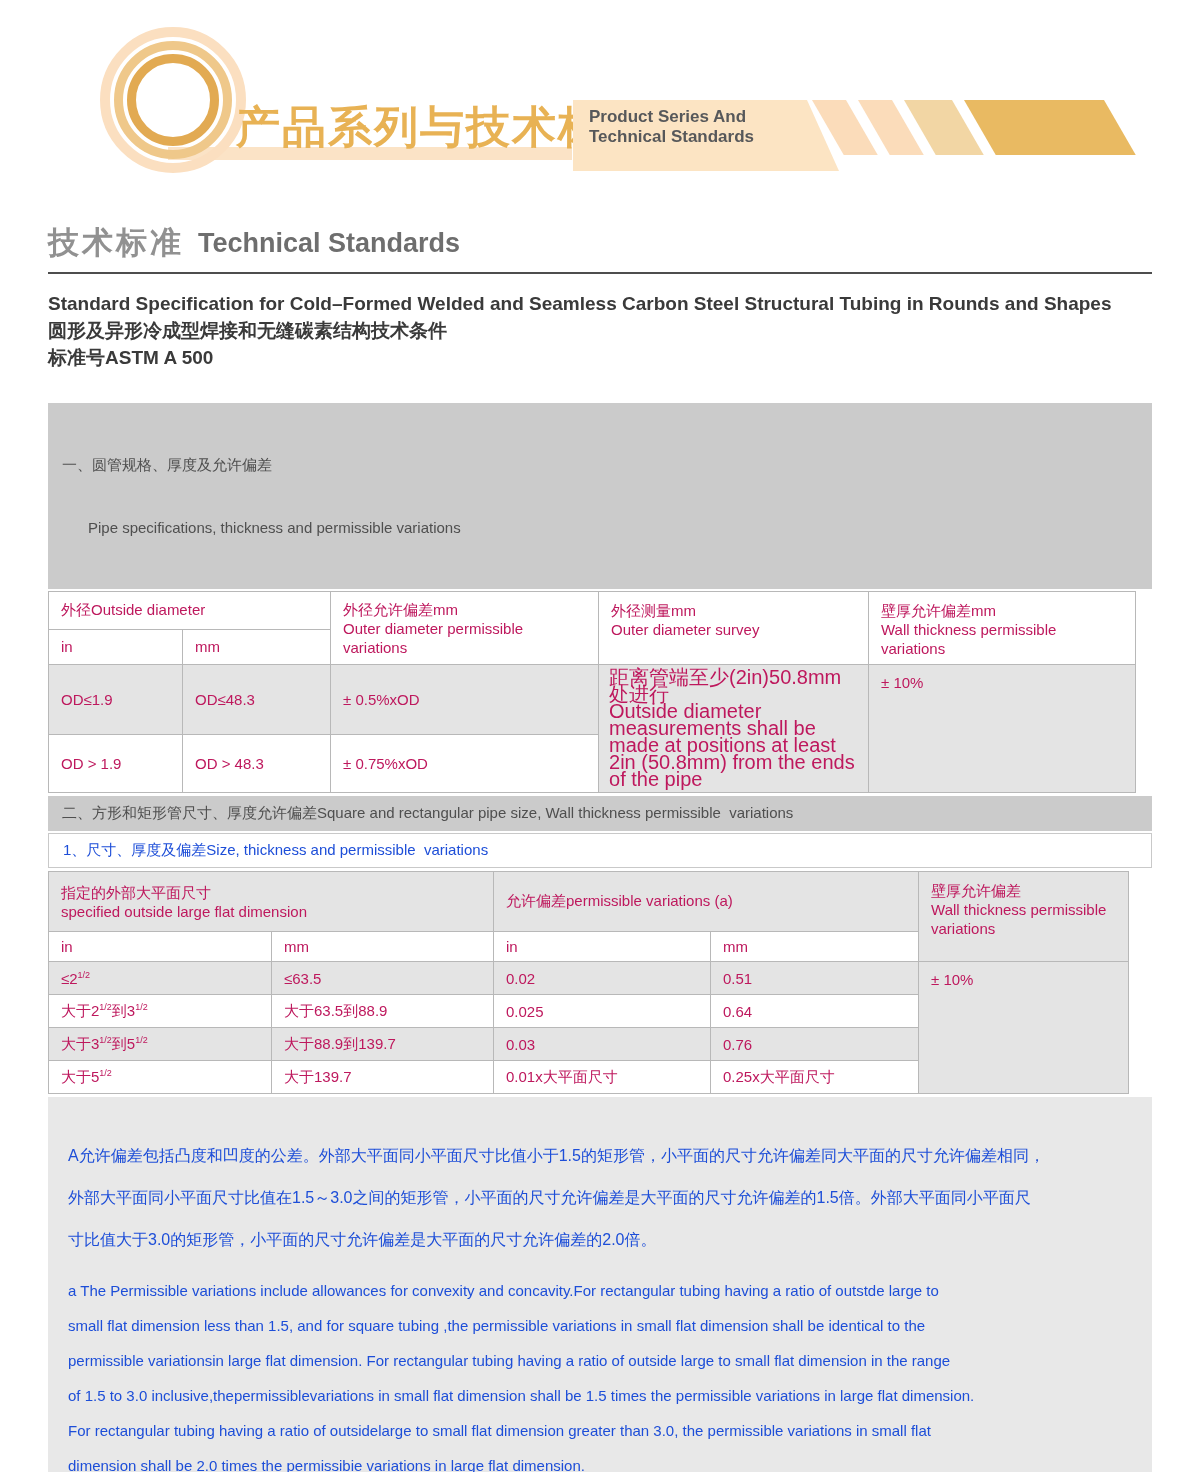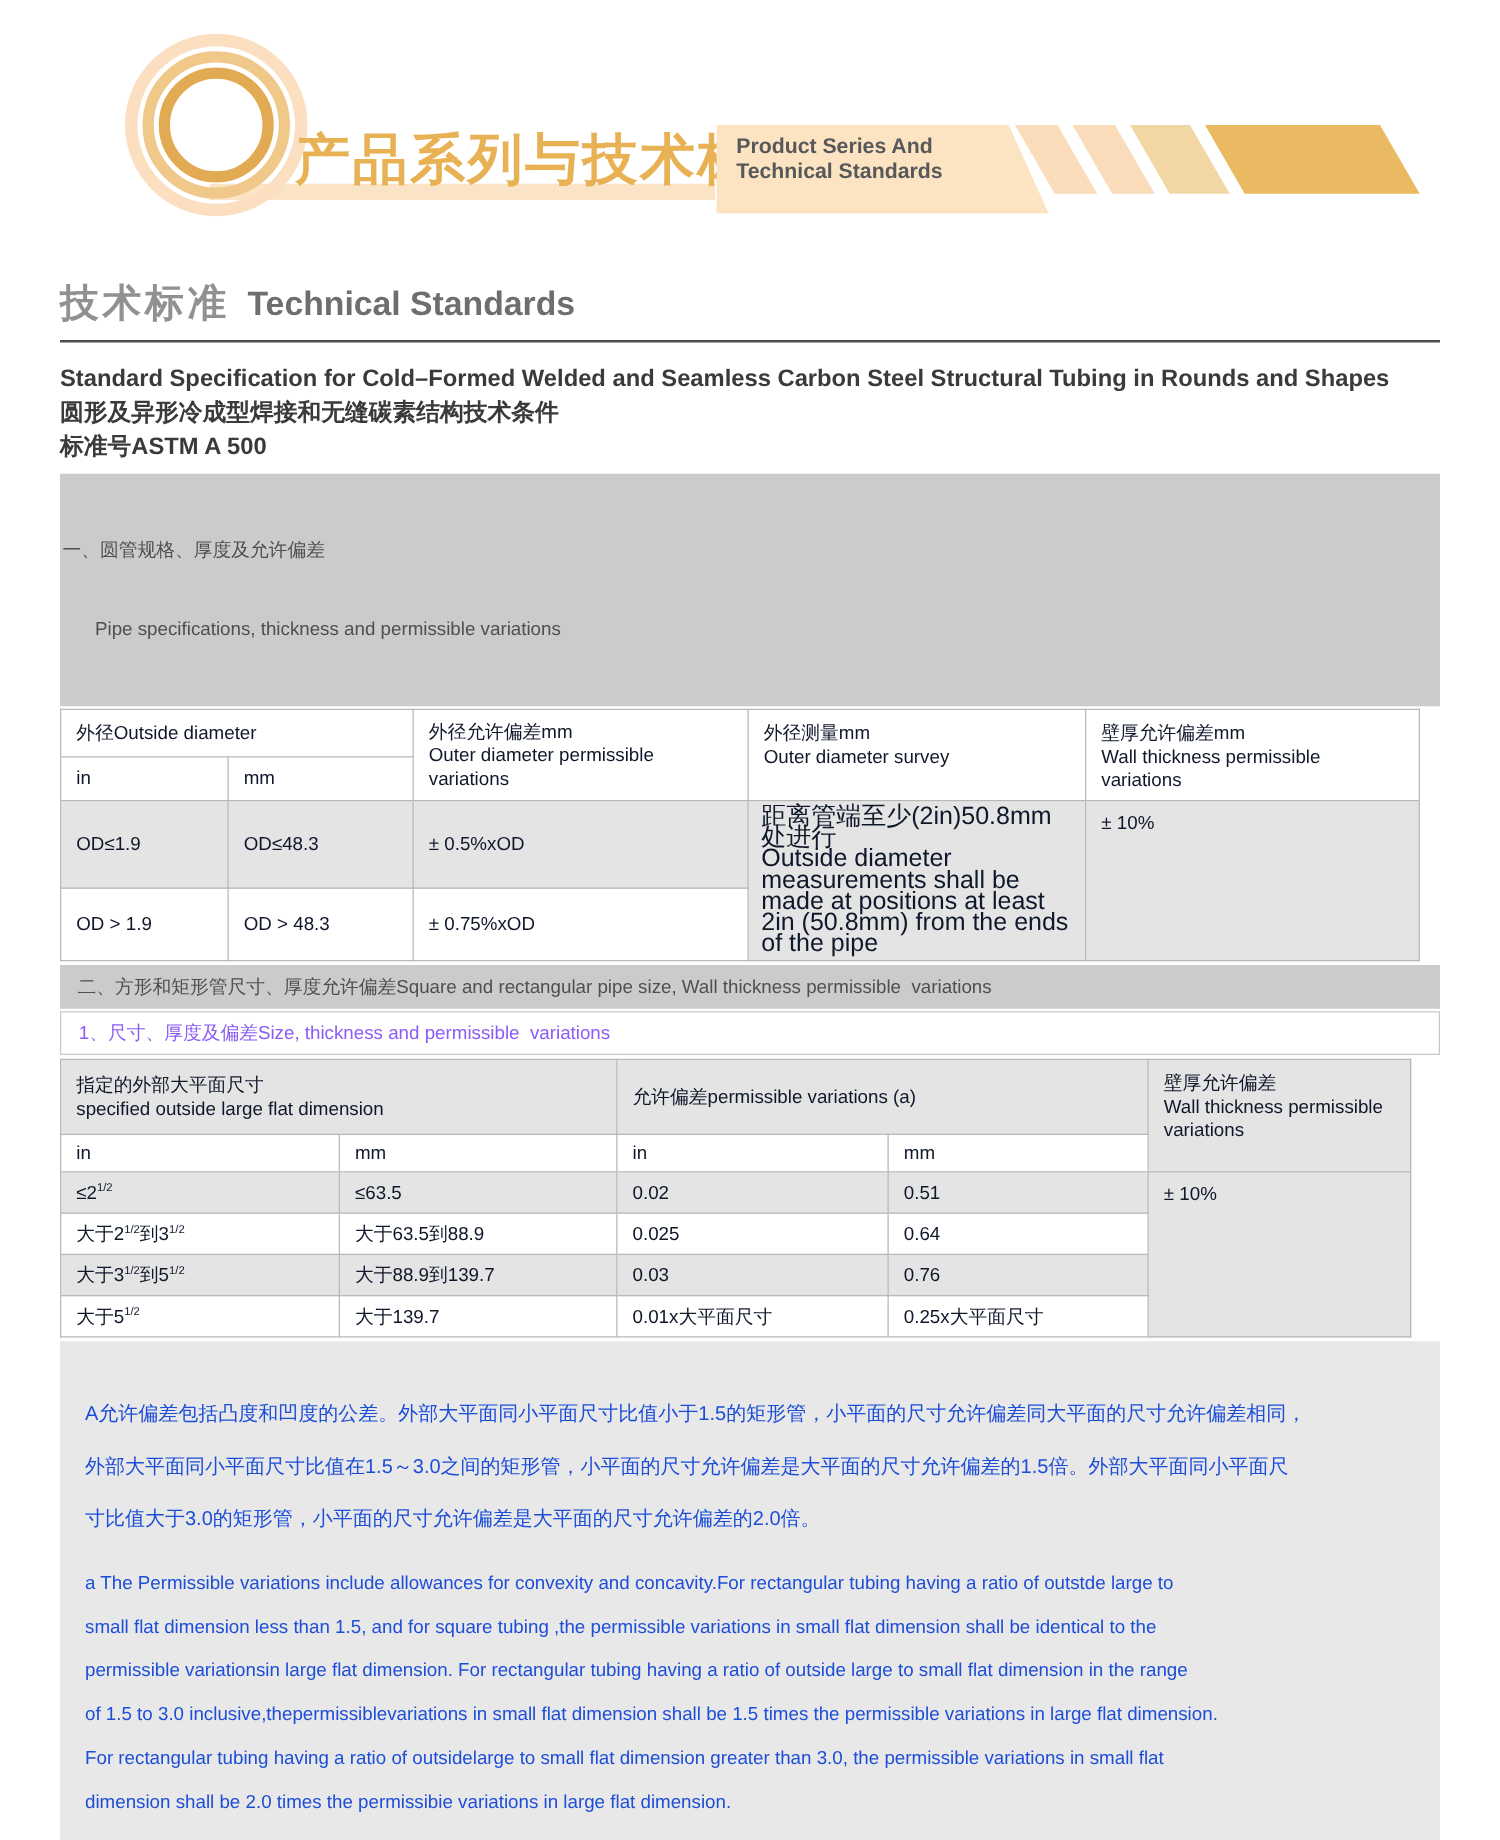--- a/index.html
+++ b/index.html
@@ -26,31 +26,31 @@
   .s4{left:396px;width:140px;background:#e9ba62;}
 
   
   .main{padding:222px 48px 0 48px;width:1104px;box-sizing:content-box;}
   .h1row{display:flex;align-items:center;gap:14px;}
   .h1cn{font-size:31px;font-weight:bold;color:#919191;letter-spacing:3px;}
   .h1en{font-size:27px;font-weight:bold;color:#6e6e6e;}
   .rule{border:none;border-top:2px solid #4d4d4d;margin:8px 0 0 0;width:1104px;}
   .doc-title{margin-top:16px;font-size:19px;font-weight:bold;color:#3a3a3a;line-height:27px;}
 
-  .band{margin-top:8px;width:1104px;box-sizing:border-box;background:#cbcbcb;
-        padding:9px 2px;font-size:15px;color:#4f4f4f;line-height:21px;white-space:pre-wrap;}
+  .band{margin-top:32px;width:1104px;box-sizing:border-box;background:#cbcbcb;
+        padding:9px 14px;font-size:15px;color:#4f4f4f;line-height:21px;white-space:pre-wrap;}
   .band .ind{padding-left:26px;}
   .band2{margin-top:3px;width:1104px;box-sizing:border-box;background:#cbcbcb;
          padding:8px 14px;font-size:15px;color:#4f4f4f;white-space:pre-wrap;}
   .subrow{margin-top:2px;width:1104px;box-sizing:border-box;background:#fff;border:1px solid #c9c9c9;
-          padding:7px 14px;font-size:15px;color:#8b5cf6;white-space:pre-wrap;}
+          padding:7px 14px;font-size:15px;color:#1d4ed8;white-space:pre-wrap;}
 
   table{border-collapse:collapse;margin-top:2px;table-layout:fixed;}
   th,td{border:1px solid #b8b8b8;padding:6px 12px;font-size:15px;font-weight:normal;
-        text-align:left;vertical-align:middle;color:#0f172a;}
+        text-align:left;vertical-align:middle;color:#be185d;}
   .t1{width:1087px;}
   .t2{margin-top:3px;width:1080px;}
   tr.g td{background:#e4e4e4;}
   td.gcell{background:#e4e4e4;}
   th.gh{background:#e4e4e4;}
   td.wcell{background:#fff;}
   .v-top{vertical-align:top;padding-top:9px;}
   .survey{font-size:20px;line-height:17px;padding:4px 10px;vertical-align:top;}
   .twoline div{line-height:19px;}
   sup{font-size:9px;}

